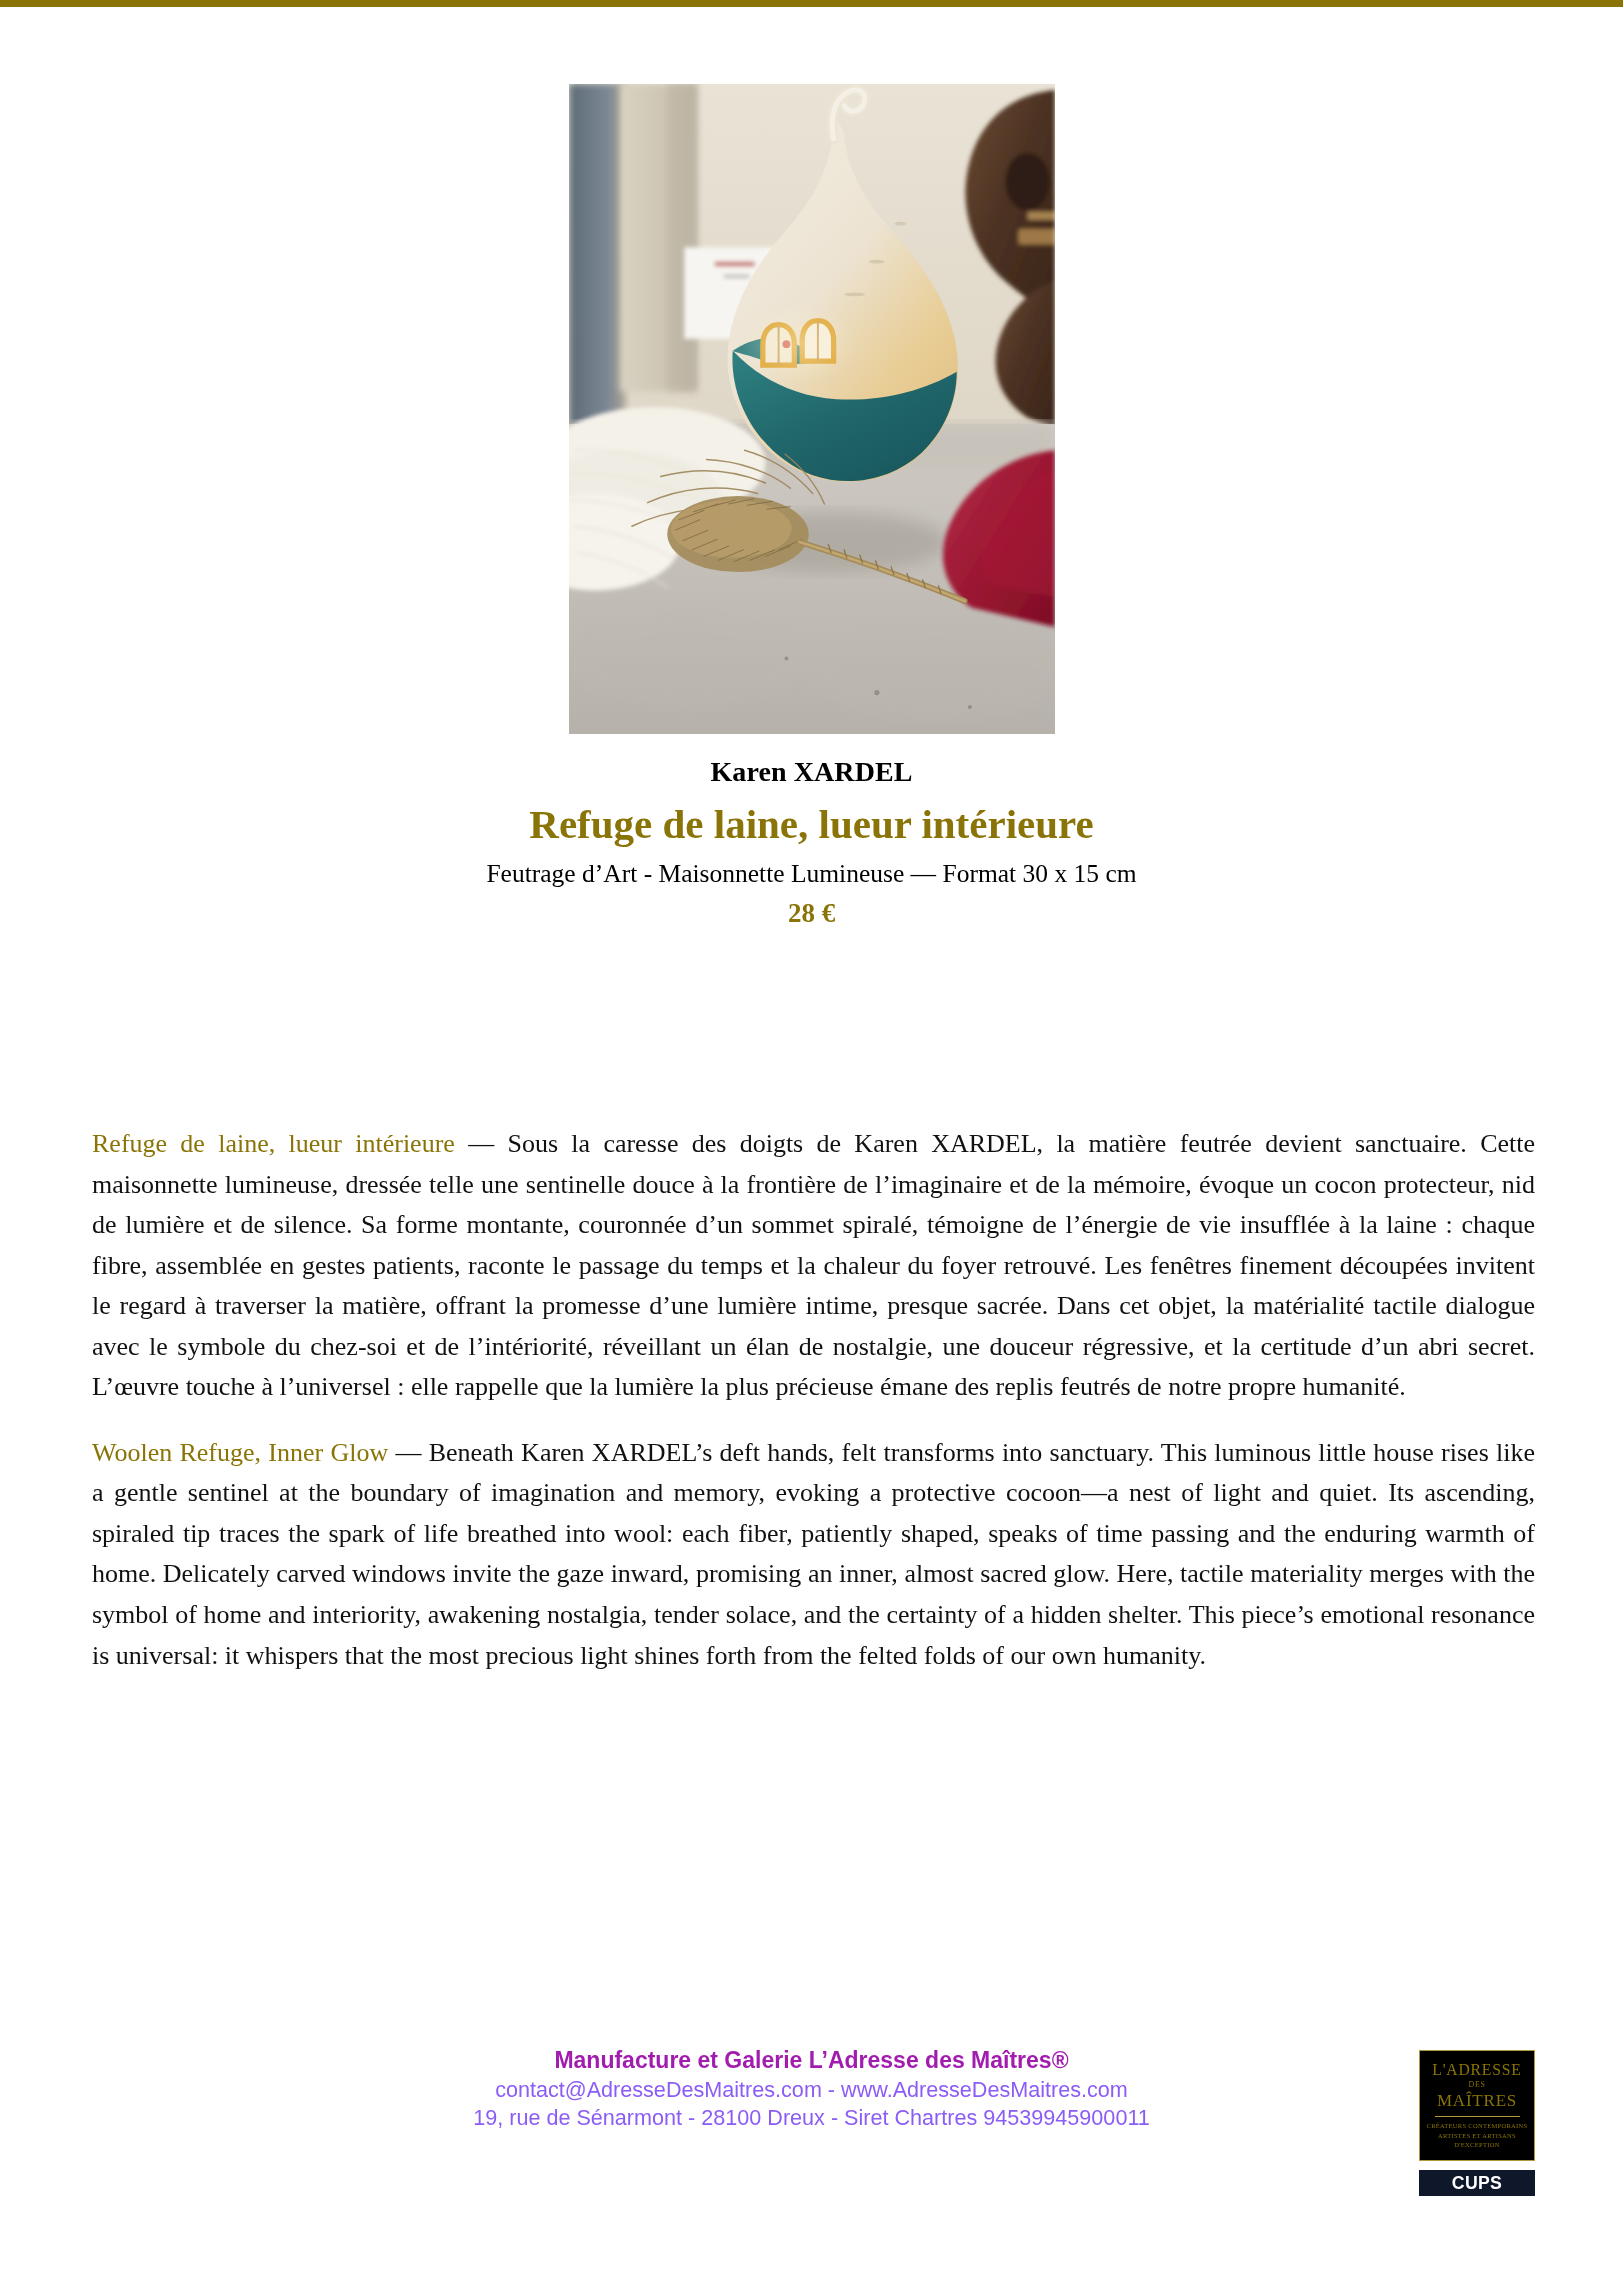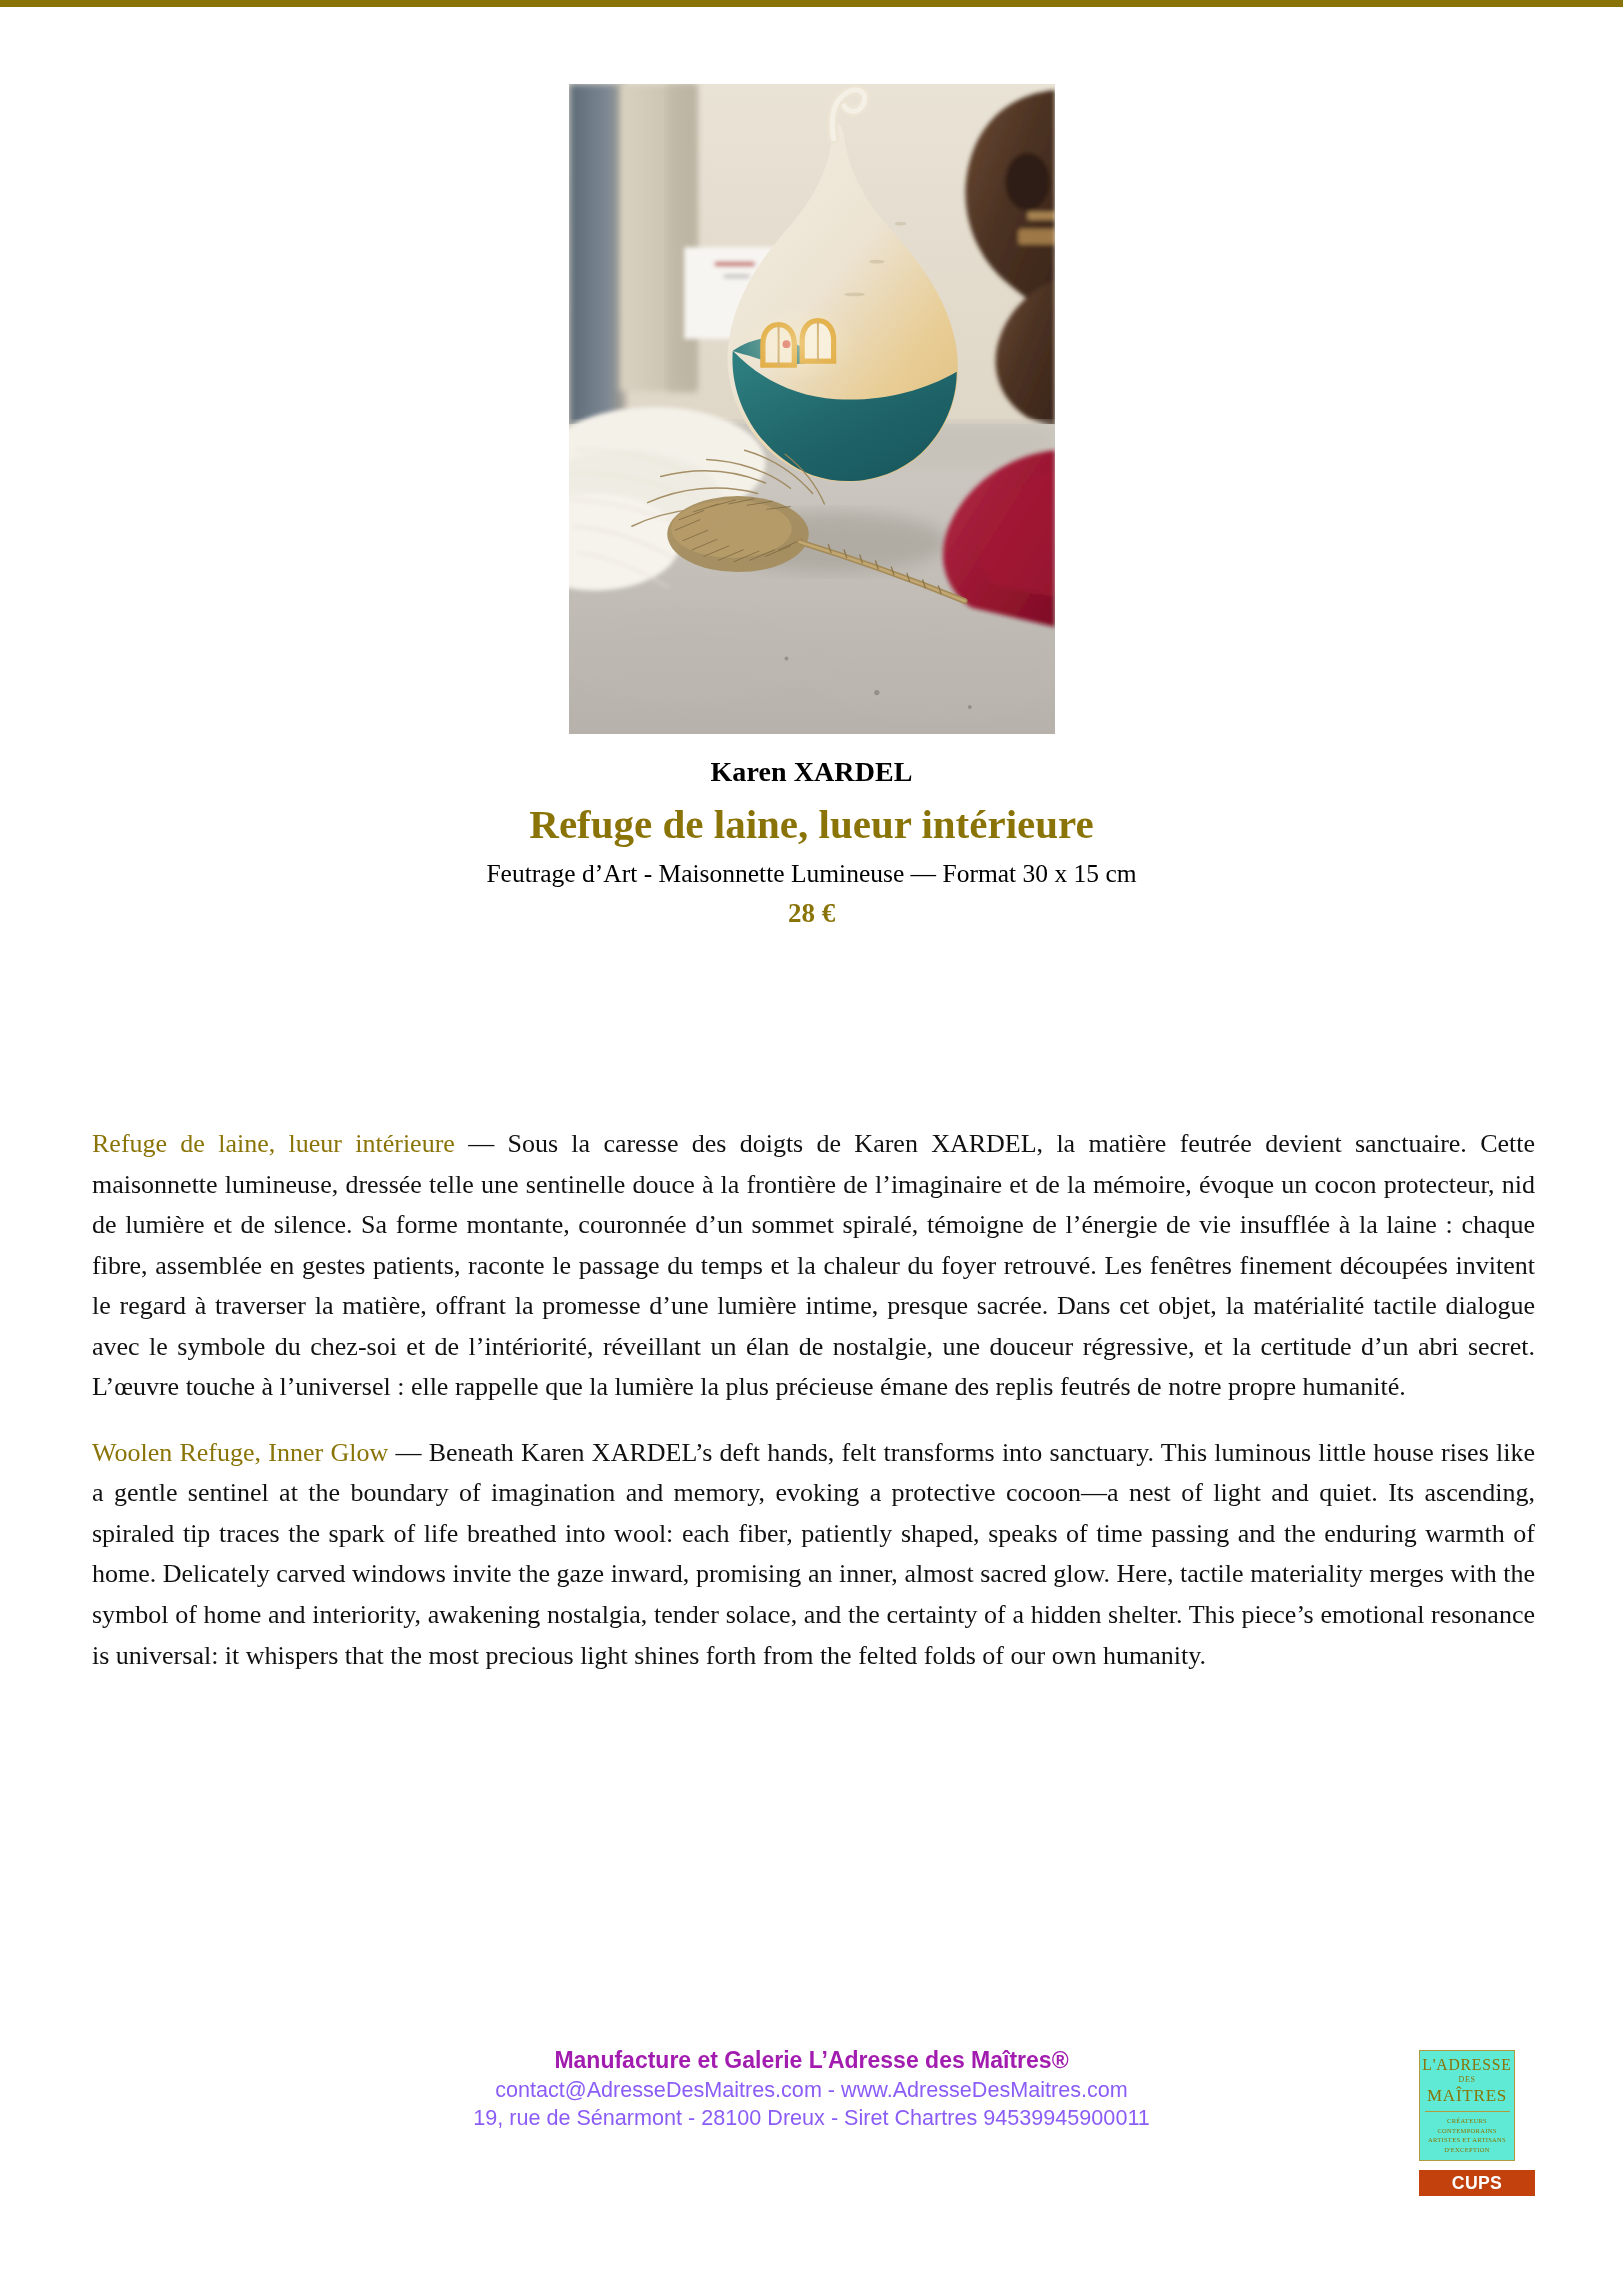--- a/index.html
+++ b/index.html
@@ -121,24 +121,24 @@
 
   
   .logo-wrap {
     position: absolute;
     left: 1419px;
     top: 2050px;
     width: 116px;
     text-align: center;
   }
   .logo-box {
-    width: 96px;
+    width: 116px;
     height: 111px;
     border: 1.3px solid #b09a3c;
-    background: #5eead4;
+    background: #000000;
     display: flex;
     flex-direction: column;
     align-items: center;
     justify-content: center;
     padding: 3.9px 5.2px;
   }
   .logo-l1 {
     font-family: "Liberation Serif", serif;
     font-size: 15.7px;
     letter-spacing: 0.8px;
@@ -169,21 +169,21 @@
     font-family: "Liberation Serif", serif;
     font-size: 6.5px;
     letter-spacing: 0.3px;
     color: #8a7407;
     line-height: 1.5;
   }
   .cups-badge {
     margin-top: 9.2px;
     width: 116px;
     height: 26px;
-    background: #c2410c;
+    background: #0f172a;
     color: #ffffff;
     font-family: "Liberation Sans", sans-serif;
     font-size: 17.7px;
     font-weight: bold;
     letter-spacing: 0.3px;
     display: flex;
     align-items: center;
     justify-content: center;
   }
 </style>

